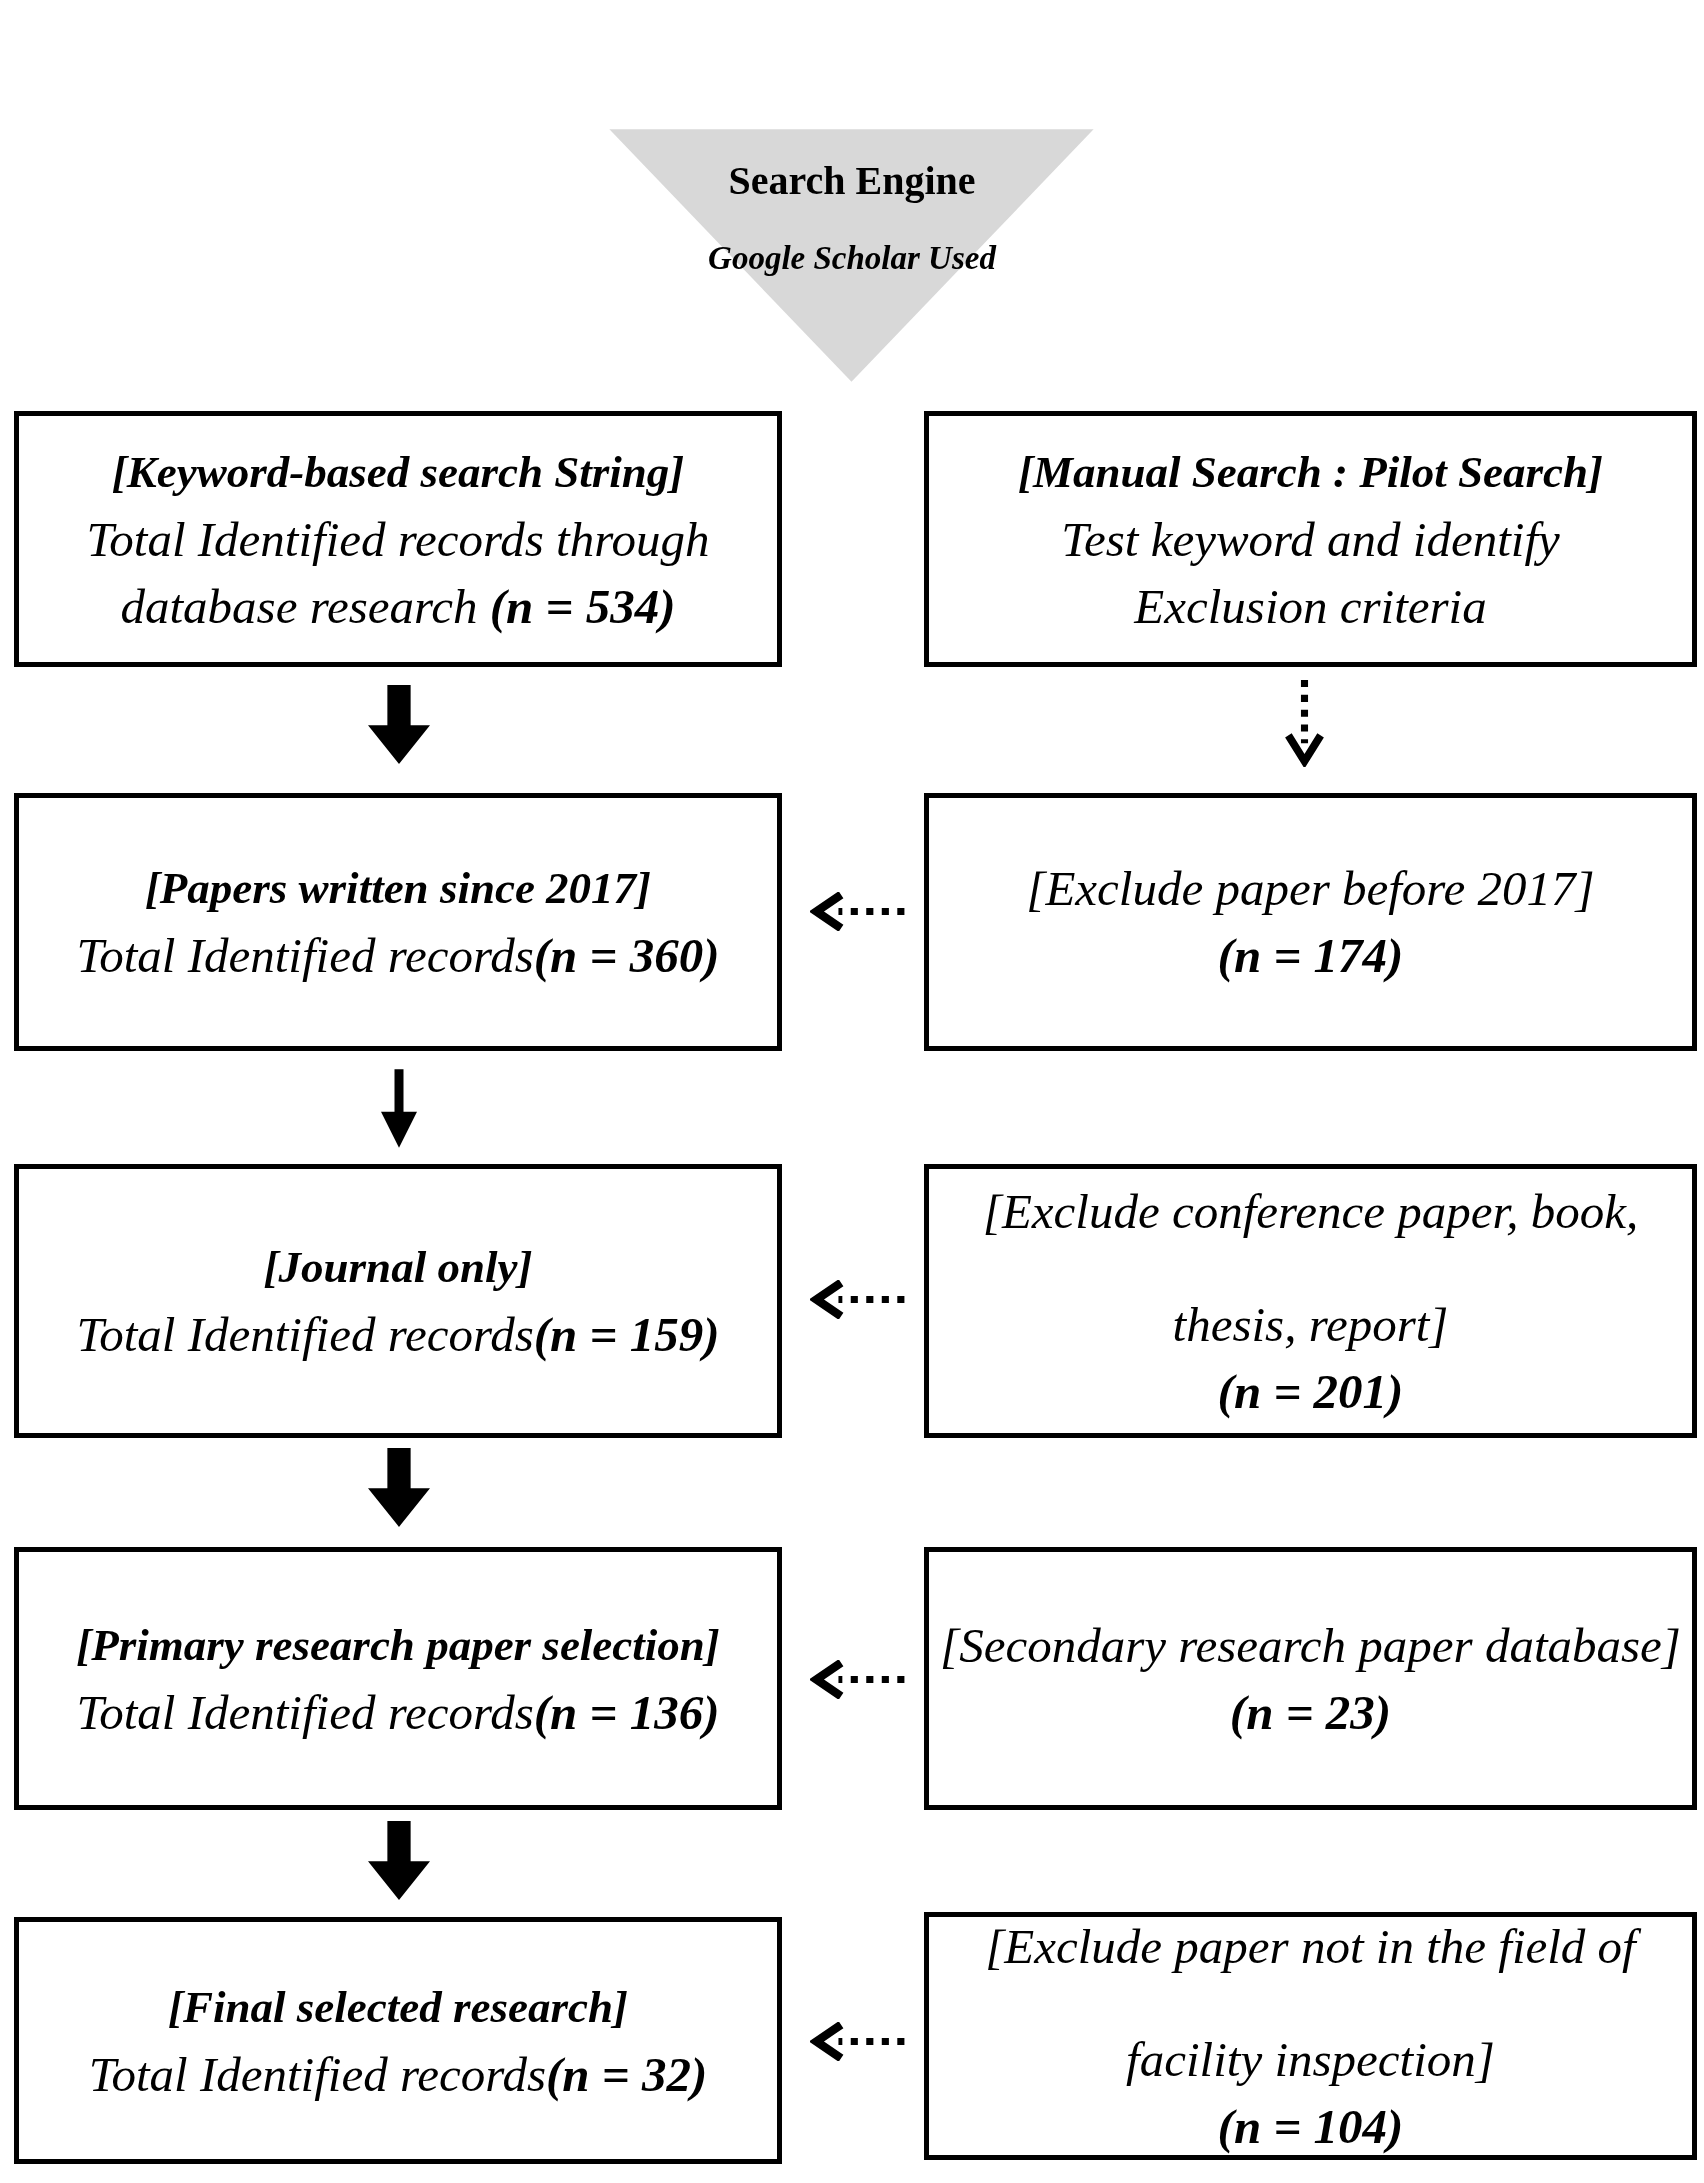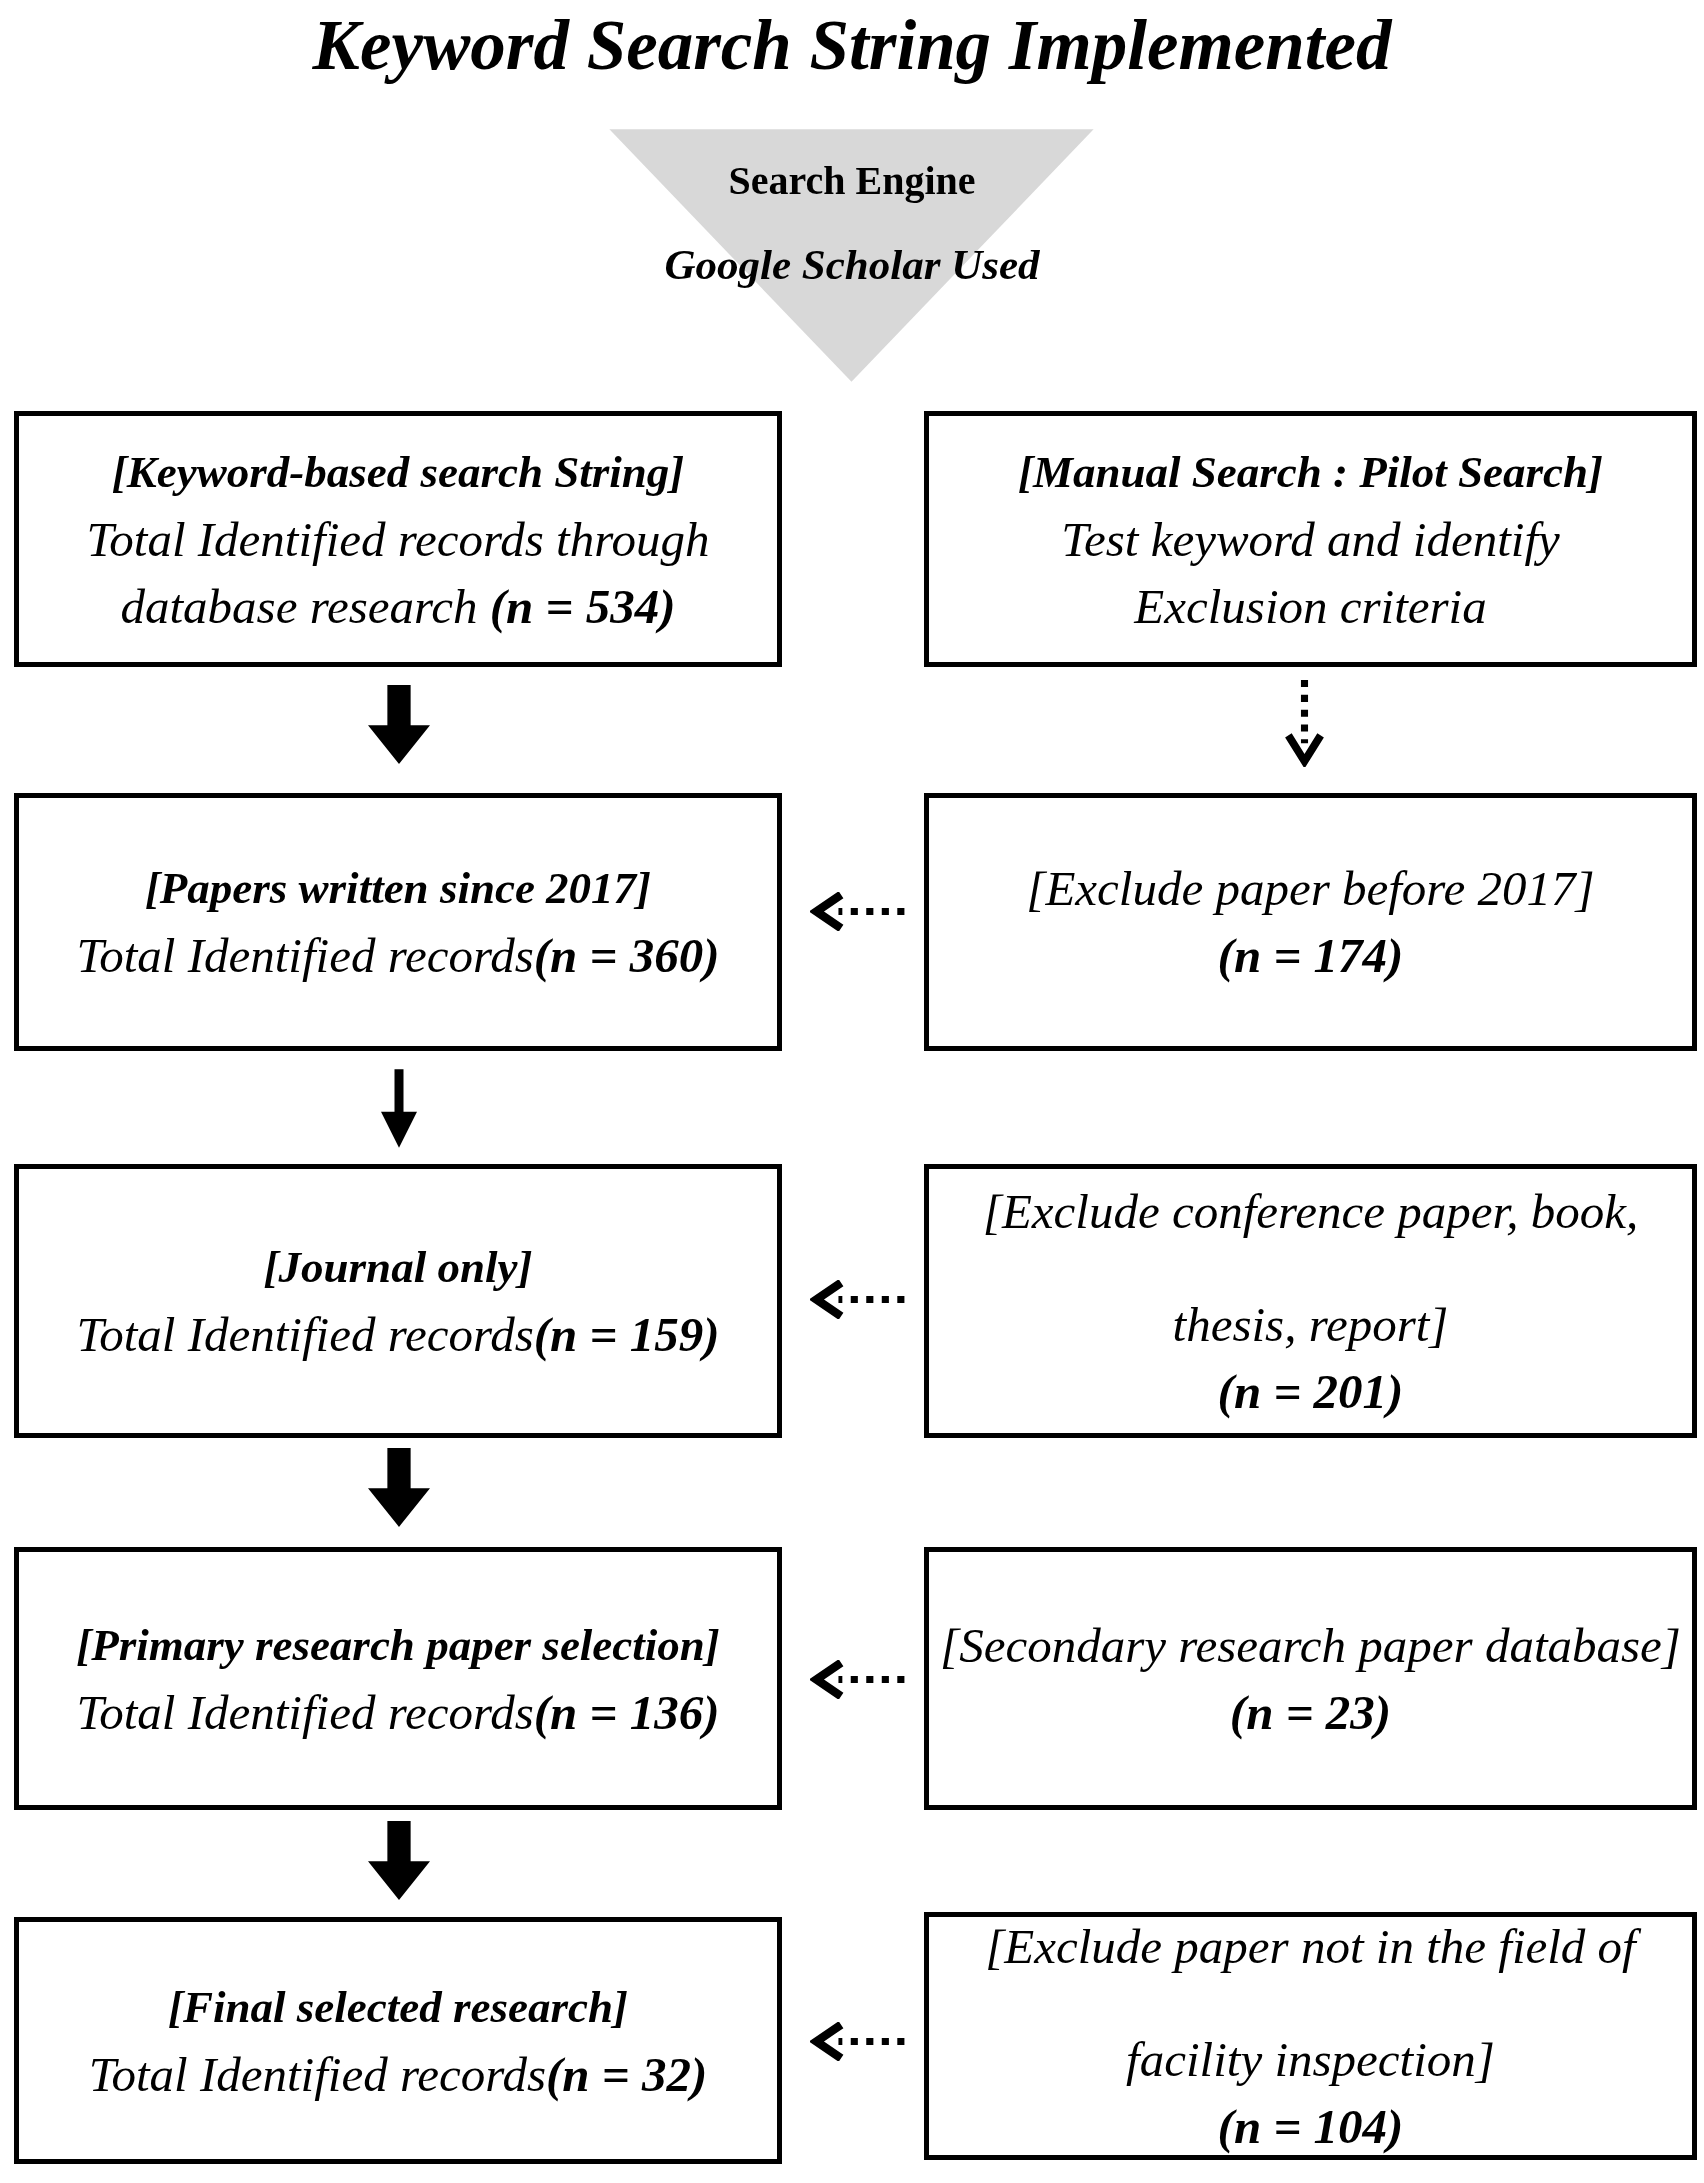--- a/index.html
+++ b/index.html
@@ -19,21 +19,21 @@
   }
 
   .funnel-svg { position: absolute; left: 606px; top: 128px; width: 491px; height: 255px; }
 
   .funnel-label {
     position: absolute; left: 0; top: 157px; width: 100%;
     text-align: center; font-size: 40px; font-weight: 700; font-style: normal;
   }
   .funnel-sublabel {
     position: absolute; left: 0; top: 240px; width: 100%;
-    text-align: center; font-size: 43px; font-weight: 700; font-style: italic;
+    text-align: center; font-size: 33px; font-weight: 700; font-style: italic;
   }
 
   .box {
     position: absolute;
     border: 5.2px solid #000;
     background: #fff;
     box-sizing: border-box;
     display: flex; flex-direction: column;
     justify-content: center; align-items: center;
     text-align: left;
@@ -46,21 +46,20 @@
   .cnt  { font-weight: 700; }
   .gap-top { margin-top: 46px; }
 
   .arrow { position: absolute; }
 </style>
 </head>
 <body>
 
 <div class="canvas">
 
-  <h1 class="title">Keyword Search String Implemented</h1>
 
   <svg class="funnel-svg" viewBox="0 0 762 396" aria-hidden="true">
     <polygon points="5,2 757,2 381,394" fill="#d8d8d8"></polygon>
   </svg>
   <div class="funnel-label">Search Engine</div>
   <div class="funnel-sublabel">Google Scholar Used</div>
 
   <div class="box" style="left:14px; top:411px; width:768px; height:256px">
     <div class="line head">[Keyword-based search String]</div>
     <div class="line">Total Identified records through</div>

